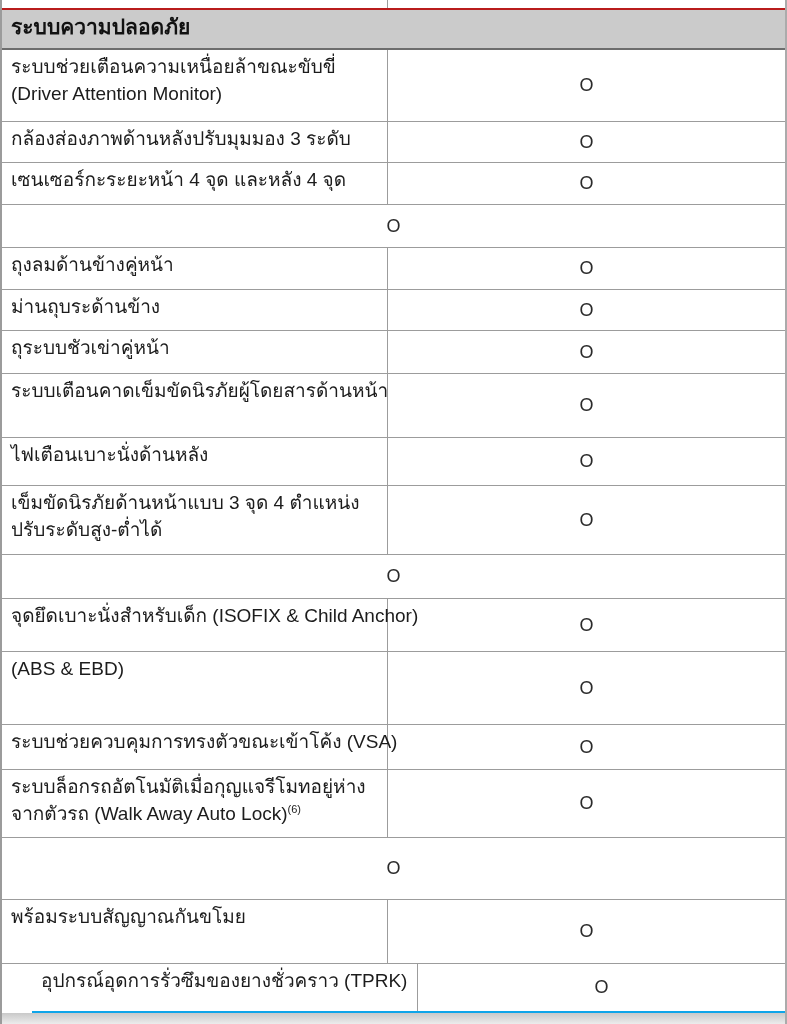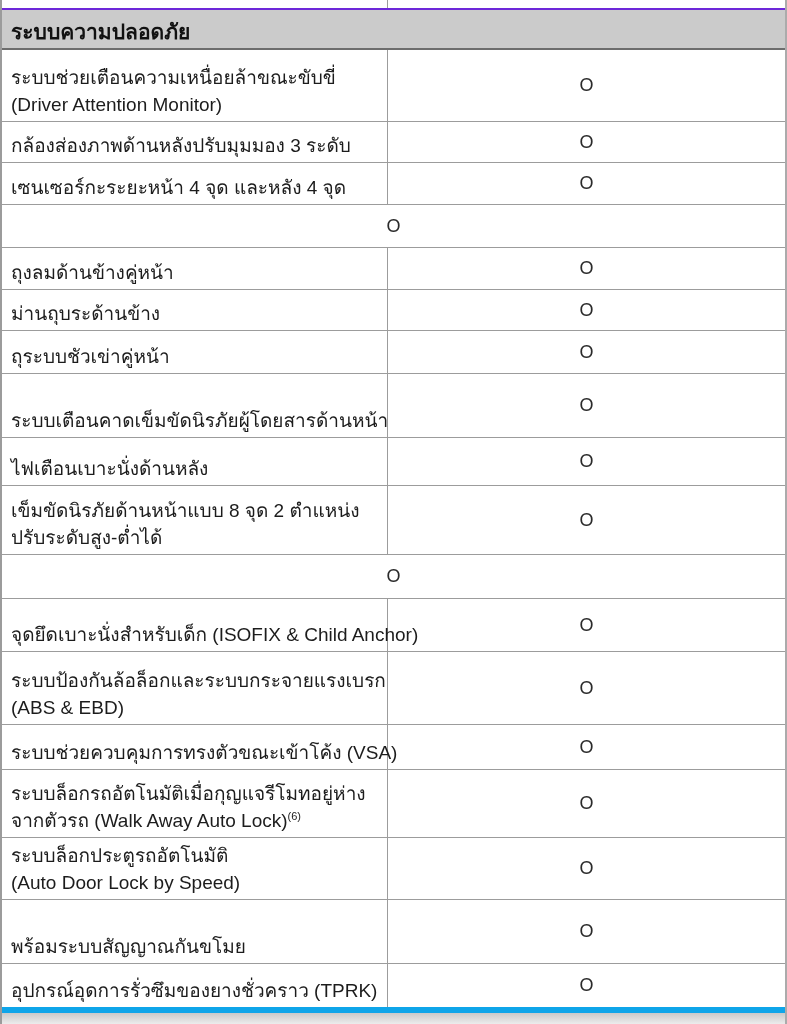--- a/index.html
+++ b/index.html
@@ -18,58 +18,58 @@
   .row{
     display:flex;
     flex:0 0 auto;
     box-sizing:border-box;
     border-bottom:1.5px solid #9c9c9c;
   }
   .cell{box-sizing:border-box;}
   .cell.label{
     width:386px;
     border-right:1.5px solid #9c9c9c;
-    display:flex;align-items:flex-end;
+    display:flex;align-items:flex-start;
     padding:3px 8px 3px 9px;
   }
   .cell.mark{
     flex:1;
     display:flex;align-items:center;justify-content:center;
   }
   .mark-glyph{
     font-size:18px;
     font-weight:500;
     color:#2b2b2b;
     letter-spacing:0;
   }
   .lines{width:100%;}
   .line{display:block;font-size:19px;line-height:27px;white-space:nowrap;}
   .line sup{font-size:11px;line-height:0;}
   .header-row{
     background:#cbcbcb;
-    border-top:2px solid #6d28d9;
+    border-top:2px solid #b91c1c;
     border-bottom:2px solid #6d6d6d;
-    display:flex;align-items:flex-end;
+    display:flex;align-items:flex-start;
     padding-left:9px;
     height:42px;
   }
   .header-title{font-weight:bold;font-size:21px;color:#111;}
   .top-partial{
     height:8px;
     border-bottom:0;
     background:#fff;
   }
   .top-partial .cell.label{padding:0;}
   .bottom-strip{
     height:11px;
     flex:0 0 auto;
     border:0;
     background:linear-gradient(#c9c9c9,#ececec);
   }
-  .last-row{border-bottom:6px solid #0ea5e9;}
+  .last-row{border-bottom:2px solid #0ea5e9;margin-left:30px;}
 </style>
 </head>
 <body>
 
 <div class="page">
 
   <div class="row top-partial">
     <div class="cell label"></div>
     <div class="cell mark"></div>
   </div>
@@ -169,21 +169,21 @@
       </div>
     </div>
     <div class="cell mark">
       <span class="mark-glyph">O</span>
     </div>
   </div>
 
   <div class="row" style="height:69px">
     <div class="cell label">
       <div class="lines">
-        <div class="line"><span>เข็มขัดนิรภัยด้านหน้าแบบ 8 จุด 2 ตำแหน่ง</span></div>
+        <div class="line"><span>เข็มขัดนิรภัยด้านหน้าแบบ 3 จุด 4 ตำแหน่ง</span></div>
         <div class="line"><span>ปรับระดับสูง-ต่ำได้</span></div>
       </div>
     </div>
     <div class="cell mark">
       <span class="mark-glyph">O</span>
     </div>
   </div>
 
   <div class="row" style="height:44px">
     <div class="cell mark">
@@ -198,21 +198,20 @@
       </div>
     </div>
     <div class="cell mark">
       <span class="mark-glyph">O</span>
     </div>
   </div>
 
   <div class="row" style="height:73px">
     <div class="cell label">
       <div class="lines">
-        <div class="line"><span>ระบบป้องกันล้อล็อกและระบบกระจายแรงเบรก</span></div>
         <div class="line"><span>(ABS &amp; EBD)</span></div>
       </div>
     </div>
     <div class="cell mark">
       <span class="mark-glyph">O</span>
     </div>
   </div>
 
   <div class="row" style="height:45px">
     <div class="cell label">
@@ -231,26 +230,20 @@
         <div class="line"><span>ระบบล็อกรถอัตโนมัติเมื่อกุญแจรีโมทอยู่ห่าง</span></div>
         <div class="line"><span>จากตัวรถ (Walk Away Auto Lock)</span><sup>(6)</sup></div>
       </div>
     </div>
     <div class="cell mark">
       <span class="mark-glyph">O</span>
     </div>
   </div>
 
   <div class="row" style="height:62px">
-    <div class="cell label">
-      <div class="lines">
-        <div class="line"><span>ระบบล็อกประตูรถอัตโนมัติ</span></div>
-        <div class="line"><span>(Auto Door Lock by Speed)</span></div>
-      </div>
-    </div>
     <div class="cell mark">
       <span class="mark-glyph">O</span>
     </div>
   </div>
 
   <div class="row" style="height:64px">
     <div class="cell label">
       <div class="lines">
         <div class="line"><span>พร้อมระบบสัญญาณกันขโมย</span></div>
       </div>

